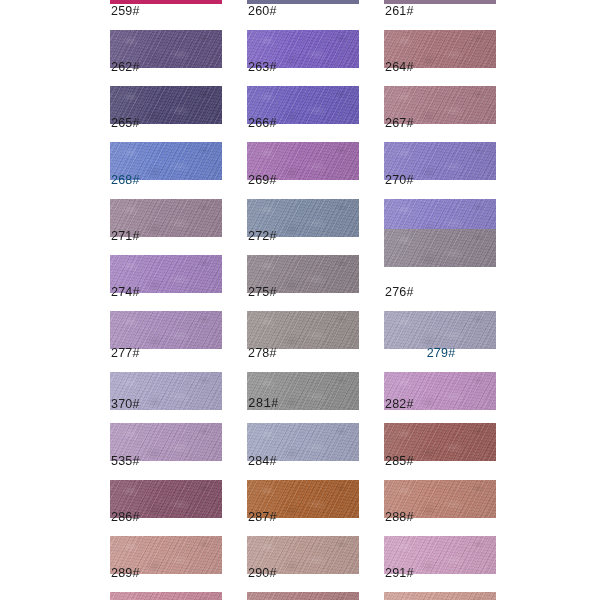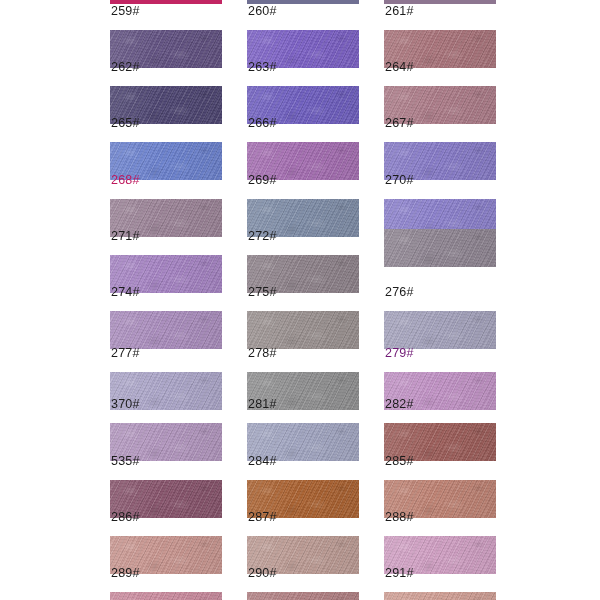--- a/index.html
+++ b/index.html
@@ -158,21 +158,21 @@
           <div class="cell-label" style="color: rgb(28, 28, 28);">266#</div>
           <div class="chip" style="background-color: rgb(163, 108, 176);"></div>
         </div>
         <div class="cell col-2">
           <div class="cell-label" style="color: rgb(28, 28, 28);">267#</div>
           <div class="chip" style="background-color: rgb(133, 121, 198);"></div>
         </div>
       </div>
       <div class="swatch-row" style="top: 172.6px;">
         <div class="cell col-0">
-          <div class="cell-label" style="color: #be185d;">268#</div>
+          <div class="cell-label" style="color: #0c4a6e;">268#</div>
           <div class="chip" style="background-color: rgb(154, 130, 150);"></div>
         </div>
         <div class="cell col-1">
           <div class="cell-label" style="color: rgb(28, 28, 28);">269#</div>
           <div class="chip" style="background-color: rgb(125, 139, 166);"></div>
         </div>
         <div class="cell col-2">
           <div class="cell-label" style="color: rgb(28, 28, 28);">270#</div>
           <div class="chip" style="background-color: rgb(138, 127, 203);"></div>
         </div>
@@ -207,31 +207,31 @@
       <div class="swatch-row" style="top: 346px; padding-left: 36px;">
         <div class="cell col-0">
           <div class="cell-label" style="color: rgb(28, 28, 28);">277#</div>
           <div class="chip" style="background-color: rgb(171, 165, 200);"></div>
         </div>
         <div class="cell col-1">
           <div class="cell-label" style="color: rgb(28, 28, 28);">278#</div>
           <div class="chip" style="background-color: rgb(143, 143, 144);"></div>
         </div>
         <div class="cell col-2">
-          <div class="cell-label" style="color: #701a75;">279#</div>
+          <div class="cell-label" style="color: #0c4a6e; text-align: center;">279#</div>
           <div class="chip" style="background-color: rgb(192, 145, 196);"></div>
         </div>
       </div>
       <div class="swatch-row" style="top: 397.4px;">
         <div class="cell col-0">
           <div class="cell-label" style="color: rgb(28, 28, 28);">370#</div>
           <div class="chip" style="background-color: rgb(177, 149, 189);"></div>
         </div>
         <div class="cell col-1">
-          <div class="cell-label" style="color: rgb(28, 28, 28);">281#</div>
+          <div class="cell-label" style="color: rgb(28, 28, 28); font-family: Liberation Mono, monospace;">281#</div>
           <div class="chip" style="background-color: rgb(160, 164, 192);"></div>
         </div>
         <div class="cell col-2">
           <div class="cell-label" style="color: rgb(28, 28, 28);">282#</div>
           <div class="chip" style="background-color: rgb(155, 92, 88);"></div>
         </div>
       </div>
       <div class="swatch-row" style="top: 453.6px;">
         <div class="cell col-0">
           <div class="cell-label" style="color: rgb(28, 28, 28);">535#</div>

